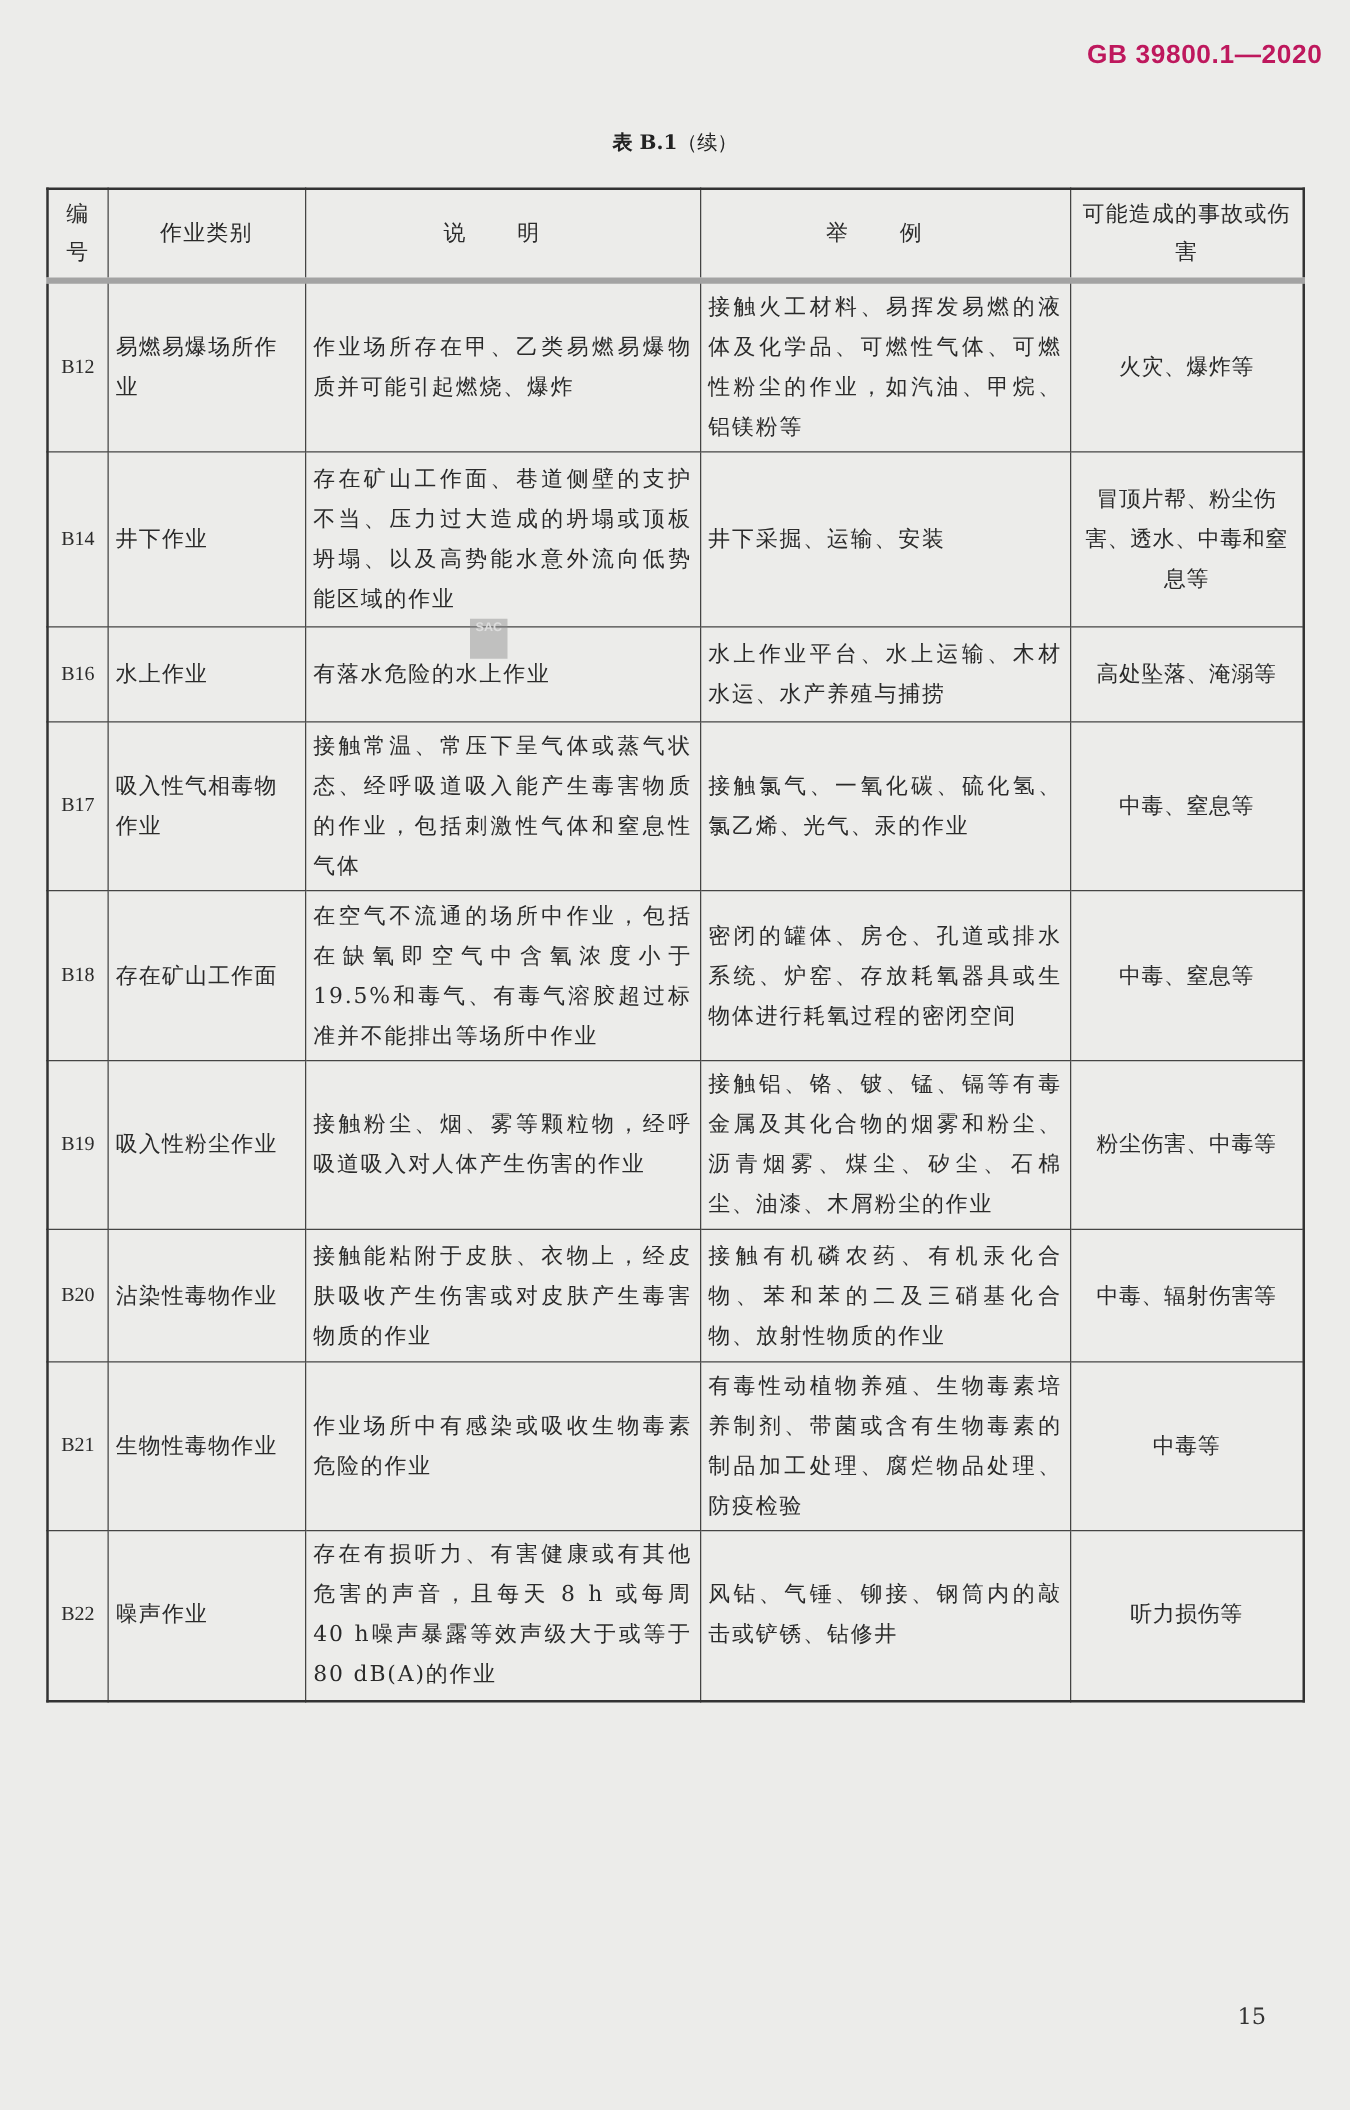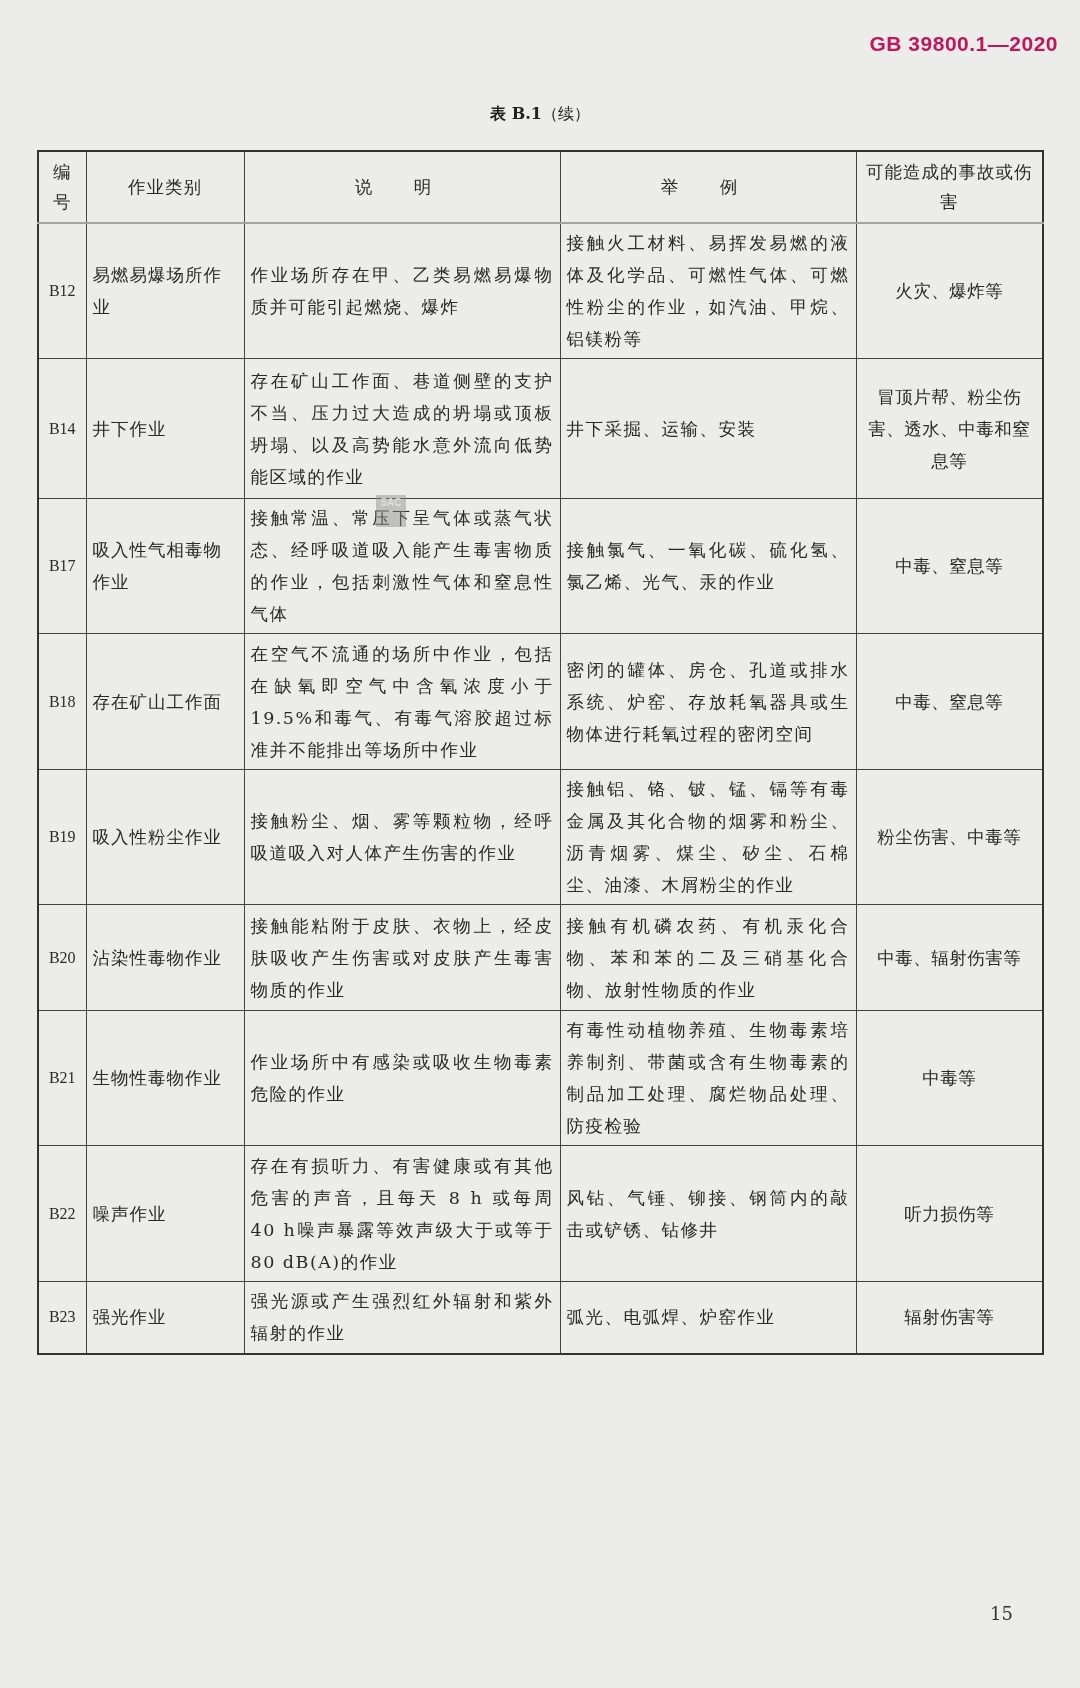--- a/index.html
+++ b/index.html
@@ -55,21 +55,21 @@
     padding: 3px 6px;
     font-weight: normal;
   }
   table.main th {
     height: 64px;
     text-align: center;
     letter-spacing: 1px;
     line-height: 30px;
   }
   thead tr {
-    border-bottom: 2px solid #a3a3a3;
+    border-bottom: 5px solid #a3a3a3;
   }
   col.c-id { width: 48px; }
   col.c-cat { width: 158px; }
   col.c-desc { width: 316px; }
   col.c-ex { width: 296px; }
   col.c-harm { width: 187px; }
   td.id {
     text-align: center;
     font-family: "Liberation Serif", "DejaVu Serif", serif;
     font-size: 16px;
@@ -148,20 +148,27 @@
       <td class="ex">接触火工材料、易挥发易燃的液体及化学品、可燃性气体、可燃性粉尘的作业，如汽油、甲烷、铝镁粉等</td>
       <td class="harm">火灾、爆炸等</td>
     </tr>
     <tr style="height:140px">
       <td class="id">B14</td>
       <td class="cat">井下作业</td>
       <td class="desc">存在矿山工作面、巷道侧壁的支护不当、压力过大造成的坍塌或顶板坍塌、以及高势能水意外流向低势能区域的作业</td>
       <td class="ex">井下采掘、运输、安装</td>
       <td class="harm">冒顶片帮、粉尘伤害、透水、中毒和窒息等</td>
     </tr>
+    <tr style="height:76px">
+      <td class="id">B16</td>
+      <td class="cat">水上作业</td>
+      <td class="desc">有落水危险的水上作业</td>
+      <td class="ex">水上作业平台、水上运输、木材水运、水产养殖与捕捞</td>
+      <td class="harm">高处坠落、淹溺等</td>
+    </tr>
     <tr style="height:134px">
       <td class="id">B17</td>
       <td class="cat">吸入性气相毒物作业</td>
       <td class="desc">接触常温、常压下呈气体或蒸气状态、经呼吸道吸入能产生毒害物质的作业，包括刺激性气体和窒息性气体</td>
       <td class="ex">接触氯气、一氧化碳、硫化氢、氯乙烯、光气、汞的作业</td>
       <td class="harm">中毒、窒息等</td>
     </tr>
     <tr style="height:136px">
       <td class="id">B18</td>
       <td class="cat">存在矿山工作面</td>
@@ -190,25 +197,18 @@
       <td class="ex">有毒性动植物养殖、生物毒素培养制剂、带菌或含有生物毒素的制品加工处理、腐烂物品处理、防疫检验</td>
       <td class="harm">中毒等</td>
     </tr>
     <tr style="height:136px">
       <td class="id">B22</td>
       <td class="cat">噪声作业</td>
       <td class="desc">存在有损听力、有害健康或有其他危害的声音，且每天 8 h 或每周 40 h噪声暴露等效声级大于或等于 80 dB(A)的作业</td>
       <td class="ex">风钻、气锤、铆接、钢筒内的敲击或铲锈、钻修井</td>
       <td class="harm">听力损伤等</td>
     </tr>
-    <tr style="height:72px">
-      <td class="id">B23</td>
-      <td class="cat">强光作业</td>
-      <td class="desc">强光源或产生强烈红外辐射和紫外辐射的作业</td>
-      <td class="ex">弧光、电弧焊、炉窑作业</td>
-      <td class="harm">辐射伤害等</td>
-    </tr>
   </tbody>
 </table>
 
 <div class="watermark">SAC</div>
 
 <div class="page-number">15</div>
 
 </body></html>

